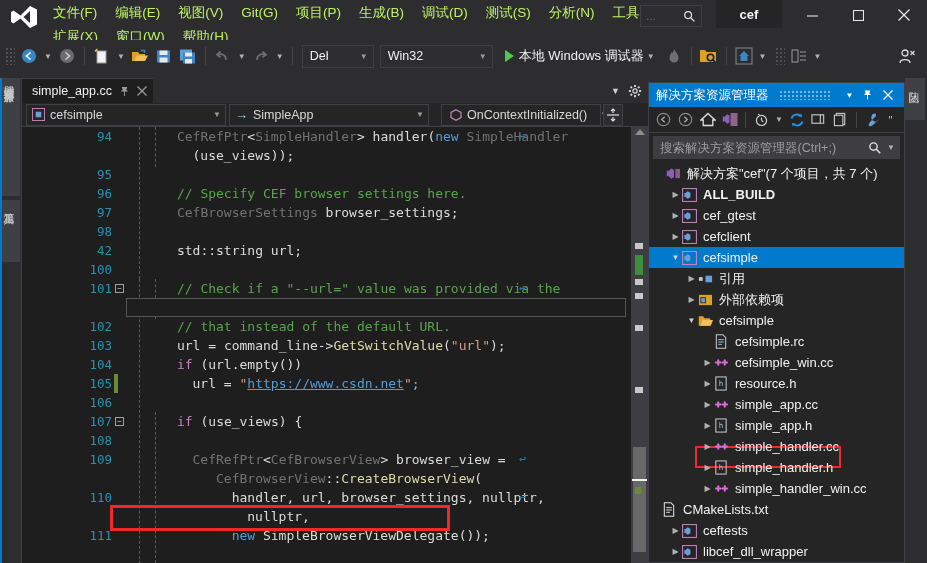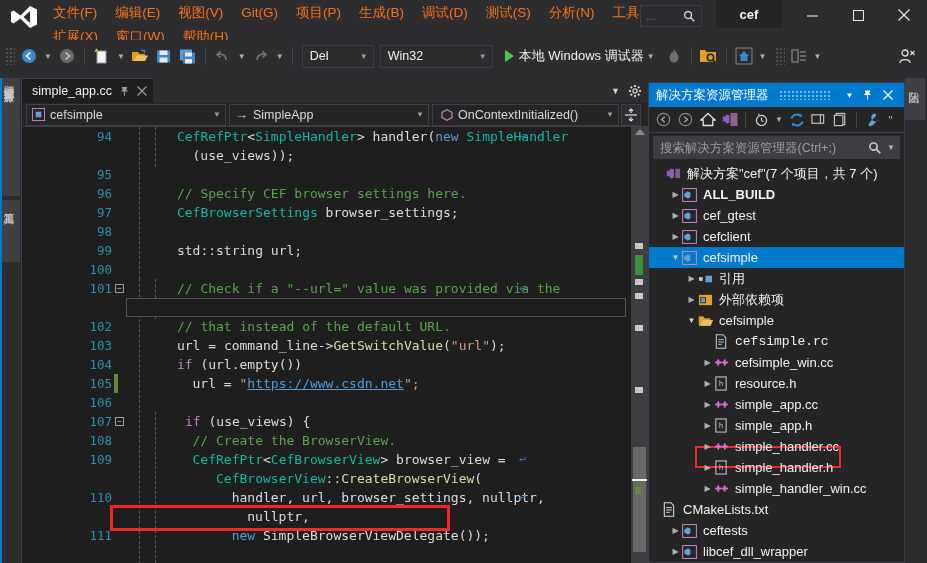--- a/index.html
+++ b/index.html
@@ -23,21 +23,21 @@
   }
   .menu {
     position: absolute; left: 44px; top: 0px; height: 26px;
     display: flex; align-items: center;
   }
   .menu2 {
     position: absolute; left: 44px; top: 25px; height: 24px;
     display: flex; align-items: center;
   }
   .menu-item {
-    font-size: 13.5px; color: #f97316; padding: 3px 9px; line-height: 18px;
+    font-size: 13.5px; color: #bef264; padding: 3px 9px; line-height: 18px;
     white-space: nowrap; cursor: default;
   }
   .qsearch {
     position: absolute; left: 640px; top: 5px; width: 62px; height: 22px;
     border: 1px solid #3f3f46; background: #2d2d30;
     display: flex; align-items: center; justify-content: space-between;
     padding: 0 5px;
   }
   .qsearch .dots { color: #7a7a7a; font-size: 10px; letter-spacing: 1px; }
   .qsearch .mag { color: #d0d0d0; font-size: 13px; }
@@ -149,21 +149,21 @@
   }
   .guide { position: absolute; width: 0; border-left: 1px dashed #5a5a5a; }
   .codelines { position: absolute; left: 108px; top: 0; right: 0; height: 436px; }
   .cl {
     position: absolute; left: 0; height: 19px; line-height: 19px;
     font-family: "DejaVu Sans Mono", monospace; font-size: 13px;
     white-space: pre; color: #dcdcdc;
   }
   .kw   { color: #569cd6; }
   .kw2  { color: #c586c0; }
-  .type { color: #14b8a6; }
+  .type { color: #737373; }
   .fn   { color: #dcdcaa; }
   .str  { color: #d69d85; }
   .cmt  { color: #57a64a; }
   .pl   { color: #dcdcdc; }
   .link { color: #569cd6; text-decoration: underline; }
 
   .collapsed-line {
     position: absolute; left: 104px; top: 171px; width: 500px; height: 19px;
     border: 1px solid #555; background: #1e1e1e;
   }
@@ -487,21 +487,21 @@
             </svg>
         </span>
         <span>cefsimple</span>
         <span class="na">▼</span>
       </div>
       <div class="navbox" style="width:200px; margin-left:3px;">
         <span style="color:#9cdcfe;font-size:13px;">→</span>
         <span>SimpleApp</span>
         <span class="na">▼</span>
       </div>
-      <div class="navbox" style="width:187px; margin-left:3px;padding-left:8px;">
+      <div class="navbox" style="width:160px; margin-left:12px;padding-left:8px;">
         <span>
           <svg width="12" height="12" viewBox="0 0 12 12">
               <path d="M6 0.8 L11 3.4 L11 8.6 L6 11.2 L1 8.6 L1 3.4 Z" fill="none" stroke="#c586c0" stroke-width="1.2"></path>
             </svg>
         </span>
         <span>OnContextInitialized()</span>
         <span class="na">▼</span>
       </div>
       <div class="split-btn" style="margin-left:2px;">
         <svg width="14" height="14" viewBox="0 0 14 14">
@@ -514,21 +514,21 @@
       </div>
     </div>
 
     <div class="code-area">
       <div class="linenums">
           <div class="ln" style="top: 0px;">94</div>
           <div class="ln" style="top: 38px;">95</div>
           <div class="ln" style="top: 57px;">96</div>
           <div class="ln" style="top: 76px;">97</div>
           <div class="ln" style="top: 95px;">98</div>
-          <div class="ln" style="top: 114px;">99</div>
+          <div class="ln" style="top: 114px;">42</div>
           <div class="ln" style="top: 133px;">100</div>
           <div class="ln" style="top: 152px;">101</div>
           <div class="ln" style="top: 190px;">102</div>
           <div class="ln" style="top: 209px;">103</div>
           <div class="ln" style="top: 228px;">104</div>
           <div class="ln" style="top: 247px;">105</div>
           <div class="ln" style="top: 266px;">106</div>
           <div class="ln" style="top: 285px;">107</div>
           <div class="ln" style="top: 304px;">108</div>
           <div class="ln" style="top: 323px;">109</div>
@@ -548,22 +548,21 @@
           <div class="cl" style="top: 95px; left: 0px;"></div>
           <div class="cl" style="top: 114px; left: 46.92px;"><span class="pl">std::string</span><span class="pl"> url;</span></div>
           <div class="cl" style="top: 133px; left: 0px;"></div>
           <div class="cl" style="top: 152px; left: 46.92px;"><span class="cmt">// Check if a "--url=" value was provided via the</span></div>
           <div class="cl" style="top: 171px; left: 62.56px;"><span class="cmt">command-line. If so, use</span></div>
           <div class="cl" style="top: 190px; left: 46.92px;"><span class="cmt">// that instead of the default URL.</span></div>
           <div class="cl" style="top: 209px; left: 46.92px;"><span class="pl">url</span><span class="pl"> = </span><span class="pl">command_line</span><span class="pl">-&gt;</span><span class="fn">GetSwitchValue</span><span class="pl">(</span><span class="str">"url"</span><span class="pl">);</span></div>
           <div class="cl" style="top: 228px; left: 46.92px;"><span class="kw2">if</span><span class="pl"> (url.</span><span class="pl">empty</span><span class="pl">())</span></div>
           <div class="cl" style="top: 247px; left: 62.56px;"><span class="pl">url</span><span class="pl"> = </span><span class="str">"</span><span class="link">https://www.csdn.net</span><span class="str">";</span></div>
           <div class="cl" style="top: 266px; left: 0px;"></div>
-          <div class="cl" style="top: 285px; left: 55px;"><span class="kw2">if</span><span class="pl"> (use_views) {</span></div>
-          <div class="cl" style="top: 304px; left: 62.56px;"><span class="cmt">// Create the BrowserView.</span></div>
+          <div class="cl" style="top: 285px; left: 47px;"><span class="kw2">if</span><span class="pl"> (use_views) {</span></div>
           <div class="cl" style="top: 323px; left: 62.56px;"><span class="type">CefRefPtr</span><span class="pl">&lt;</span><span class="type">CefBrowserView</span><span class="pl">&gt; browser_view =</span></div>
           <div class="cl" style="top: 342px; left: 86.02px;"><span class="type">CefBrowserView</span><span class="pl">::</span><span class="fn">CreateBrowserView</span><span class="pl">(</span></div>
           <div class="cl" style="top: 361px; left: 101.66px;"><span class="pl">handler, url, browser_settings, nullptr,</span></div>
           <div class="cl" style="top: 380px; left: 117.3px;"><span class="pl">nullptr,</span></div>
           <div class="cl" style="top: 399px; left: 101.66px;"><span class="kw">new</span><span class="pl"> SimpleBrowserViewDelegate());</span></div>
         </div>
 
       <div class="guide" style="left:117px; top:0px;   height:152px;"></div>
       <div class="guide" style="left:117px; top:152px; height:285px;"></div>
       <div class="guide" style="left:133px; top:0px;   height:40px;"></div>
@@ -766,21 +765,21 @@
         <div class="tr" style="padding-left: 36px;">
           <span class="tw open">▼</span>
           <span class="ticon">
             <svg width="16" height="13" viewBox="0 0 17 13">
               <path d="M0.8 12 L0.8 2 L5.5 2 L7 4 L13 4 L13 12 Z" fill="#dfa028"></path>
               <path d="M2.5 12 L5 6 L16 6 L13.5 12 Z" fill="#f0c060"></path>
             </svg>
           </span>
           <span class="tlabel">cefsimple</span>
         </div>
-        <div class="tr" style="padding-left: 52px; font-family: Liberation Mono, monospace;">
+        <div class="tr" style="padding-left: 52px;">
           <span class="tw"></span>
           <span class="ticon">
             <svg width="14" height="15" viewBox="0 0 14 16">
               <path d="M2 0.8 L9 0.8 L12 3.8 L12 15.2 L2 15.2 Z" fill="none" stroke="#c8c8c8" stroke-width="1.1"></path>
               <line x1="4" y1="6" x2="10" y2="6" stroke="#9ec8e8" stroke-width="1"></line>
               <line x1="4" y1="8.5" x2="10" y2="8.5" stroke="#9ec8e8" stroke-width="1"></line>
               <line x1="4" y1="11" x2="8" y2="11" stroke="#9ec8e8" stroke-width="1"></line>
             </svg>
           </span>
           <span class="tlabel">cefsimple.rc</span>

